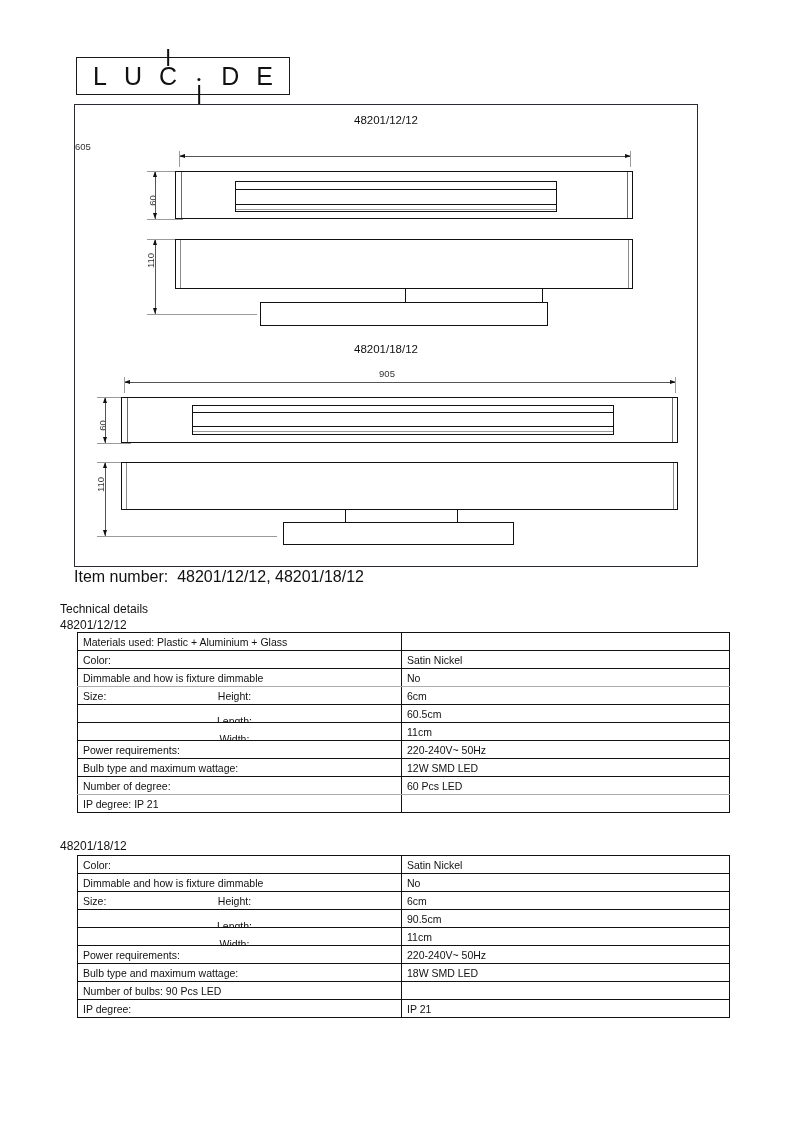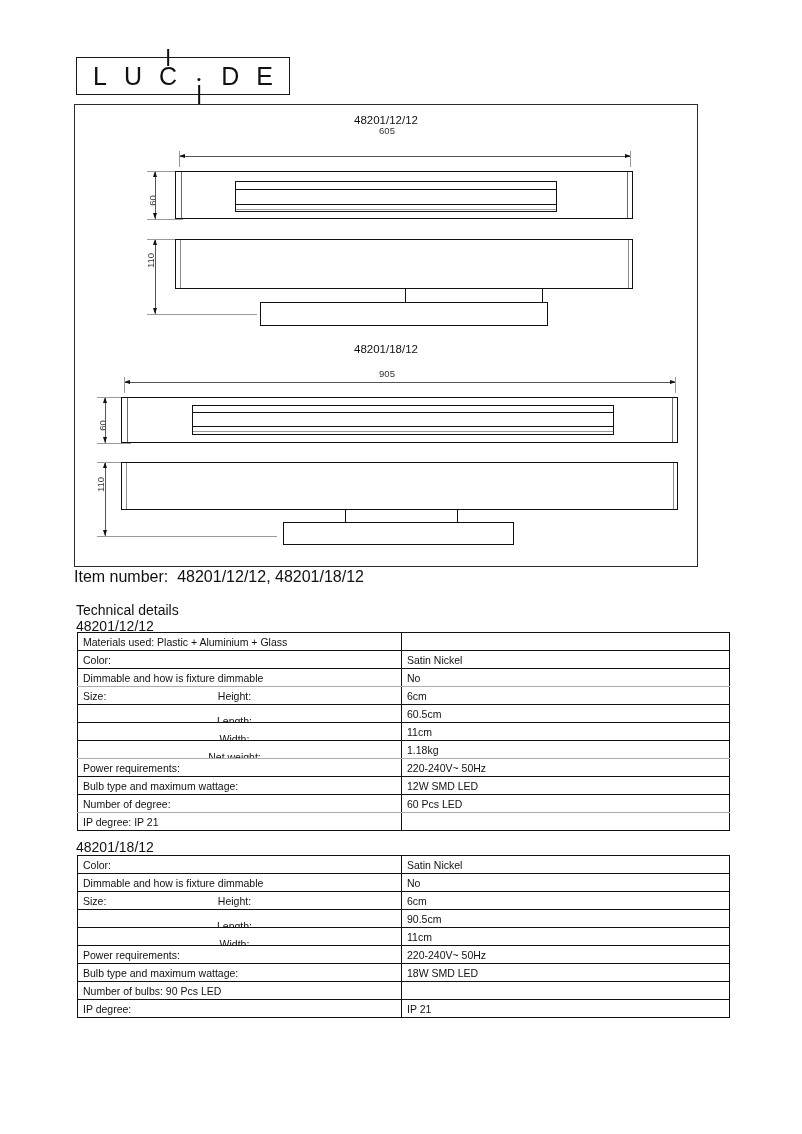--- a/index.html
+++ b/index.html
@@ -91,21 +91,21 @@
   .arr{position:absolute;width:0;height:0;}
   .arr-l{border-top:2.6px solid transparent;border-bottom:2.6px solid transparent;border-right:6px solid #111;}
   .arr-r{border-top:2.6px solid transparent;border-bottom:2.6px solid transparent;border-left:6px solid #111;}
   .arr-u{border-left:2.6px solid transparent;border-right:2.6px solid transparent;border-bottom:6px solid #111;}
   .arr-d{border-left:2.6px solid transparent;border-right:2.6px solid transparent;border-top:6px solid #111;}
 
   
   .itemnum{
     position:absolute;left:74px;top:568px;font-size:16px;color:#111;white-space:pre;
   }
-  .sec-title{position:absolute;left:76px;font-size:14px;color:#111;}
+  .sec-title{position:absolute;left:60px;font-size:12px;color:#111;}
   .st-tech{top:602px;}
   .st-m1{top:618px;}
   .st-m2{top:839px;}
 
   
   table.spec{
     position:absolute;left:77px;width:630px;
     border-collapse:collapse;
     table-layout:fixed;
     font-size:10.5px;color:#111;
@@ -146,21 +146,21 @@
       </span>
       <span>D</span>
       <span>E</span>
     </div>
   </div>
 
   <div class="frame">
 
     <div class="dwg-title t1">48201/12/12</div>
 
-    <div class="dimtxt" style="left:0;top:20px;width:624px;text-align:center;">605</div>
+    <div class="dimtxt" style="left:0;top:36px;width:624px;">605</div>
     <div class="ln hl thin" style="left:104px;top:51px;width:452px;"></div>
     <div class="arr arr-l" style="left:104px;top:48.5px;"></div>
     <div class="arr arr-r" style="left:550px;top:48.5px;"></div>
 
     <div class="ln vl lt" style="left:104px;top:46px;height:16px;"></div>
     <div class="ln vl lt" style="left:555px;top:46px;height:16px;"></div>
 
     <div class="dimtxt vert" style="left:62px;top:90px;width:30px;text-align:center;">60</div>
     <div class="ln vl thin" style="left:80px;top:66px;height:48px;"></div>
     <div class="arr arr-u" style="left:77.5px;top:66px;"></div>
@@ -257,24 +257,20 @@
           <td class="c2">6cm</td>
         </tr>
         <tr>
           <td class="c1" style="position: relative;"><span></span><span style="position: absolute; left: 0px; width: 313px; text-align: center;">Length:</span></td>
           <td class="c2">60.5cm</td>
         </tr>
         <tr>
           <td class="c1" style="position: relative;"><span></span><span style="position: absolute; left: 0px; width: 313px; text-align: center;">Width:</span></td>
           <td class="c2">11cm</td>
         </tr>
-        <tr class="soft">
-          <td class="c1" style="position: relative;"><span></span><span style="position: absolute; left: 0px; width: 313px; text-align: center;">Net weight:</span></td>
-          <td class="c2">1.18kg</td>
-        </tr>
         <tr>
           <td class="c1">Power requirements:</td>
           <td class="c2">220-240V~ 50Hz</td>
         </tr>
         <tr>
           <td class="c1">Bulb type and maximum wattage:</td>
           <td class="c2">12W SMD LED</td>
         </tr>
         <tr class="soft">
           <td class="c1">Number of degree:</td>

